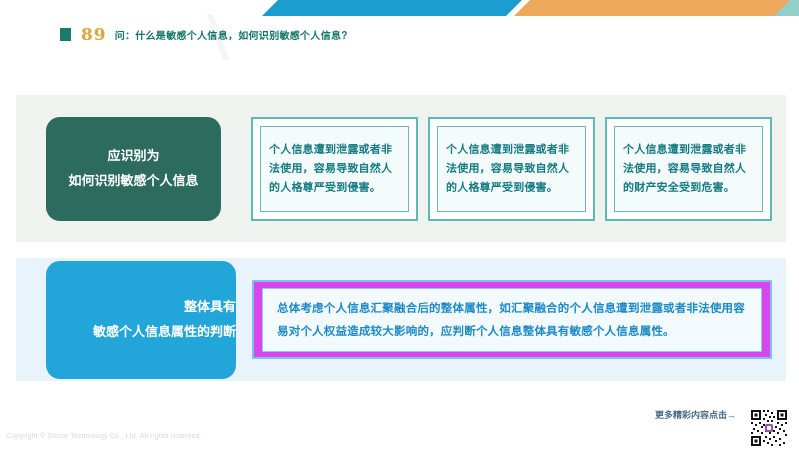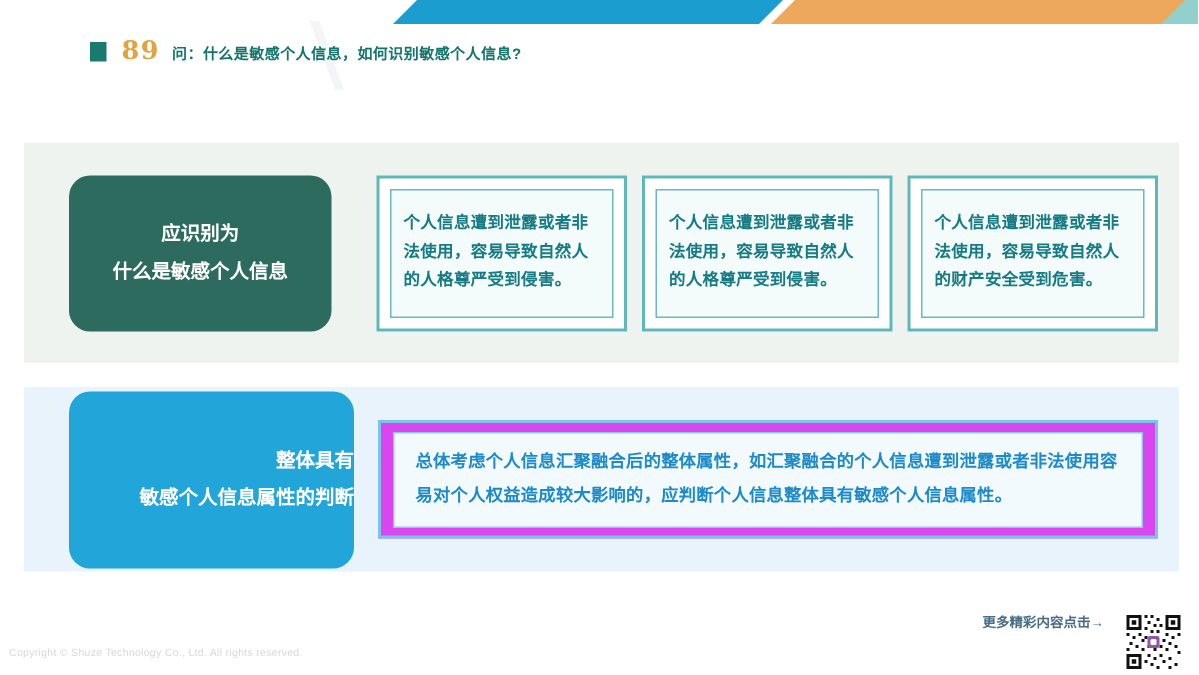--- a/index.html
+++ b/index.html
@@ -257,21 +257,21 @@
     <div class="title-bullet"></div>
     <div class="title-num">89</div>
     <div class="title-text">问：什么是敏感个人信息，如何识别敏感个人信息?</div>
   </div>
 
   <div class="watermark"></div>
 
   <div class="panel panel-1">
     <div class="label-block label-green">
       <span>应识别为</span>
-      <span>什么是敏感个人信息</span>
+      <span>如何识别敏感个人信息</span>
     </div>
     <div class="cards">
       <div class="card">
         <div class="card-inner">
           <div class="card-text">个人信息遭到泄露或者非法使用，容易导致自然人的人格尊严受到侵害。</div>
         </div>
       </div>
       <div class="card">
         <div class="card-inner">
           <div class="card-text">个人信息遭到泄露或者非法使用，容易导致自然人的人格尊严受到侵害。</div>

